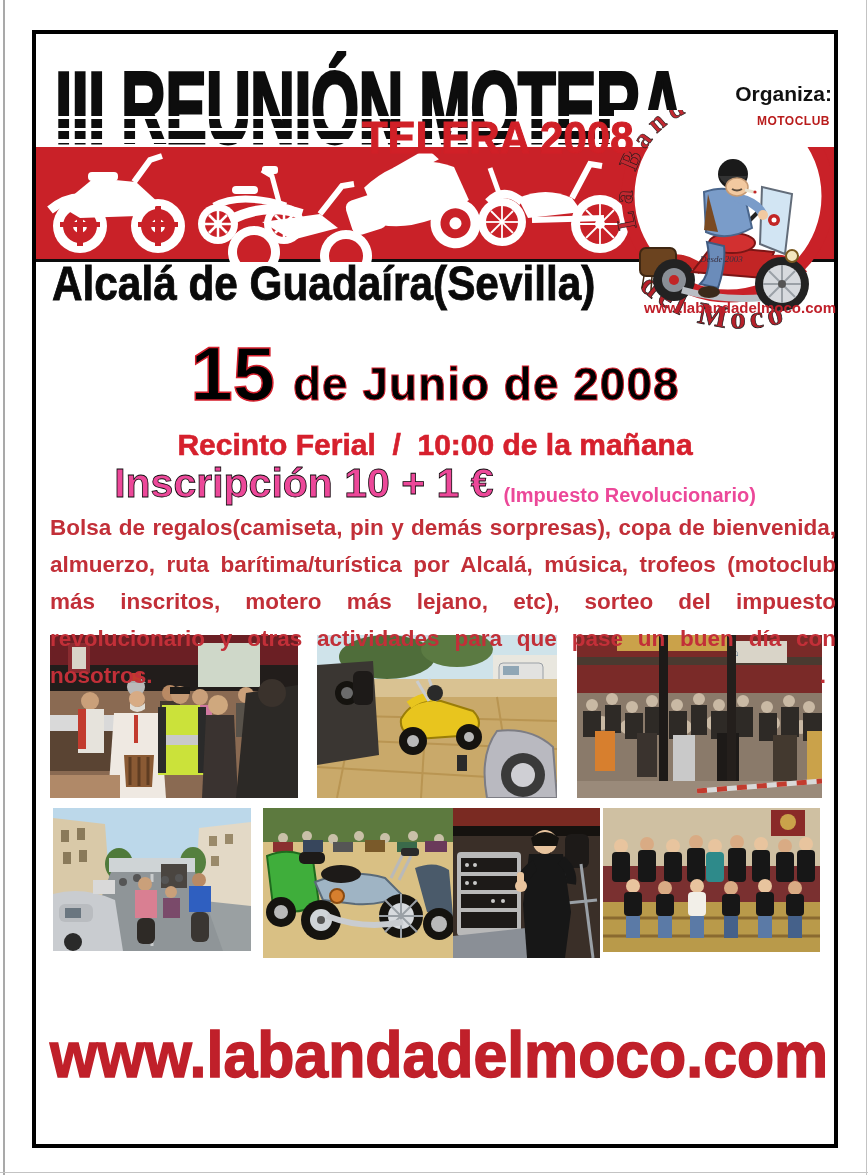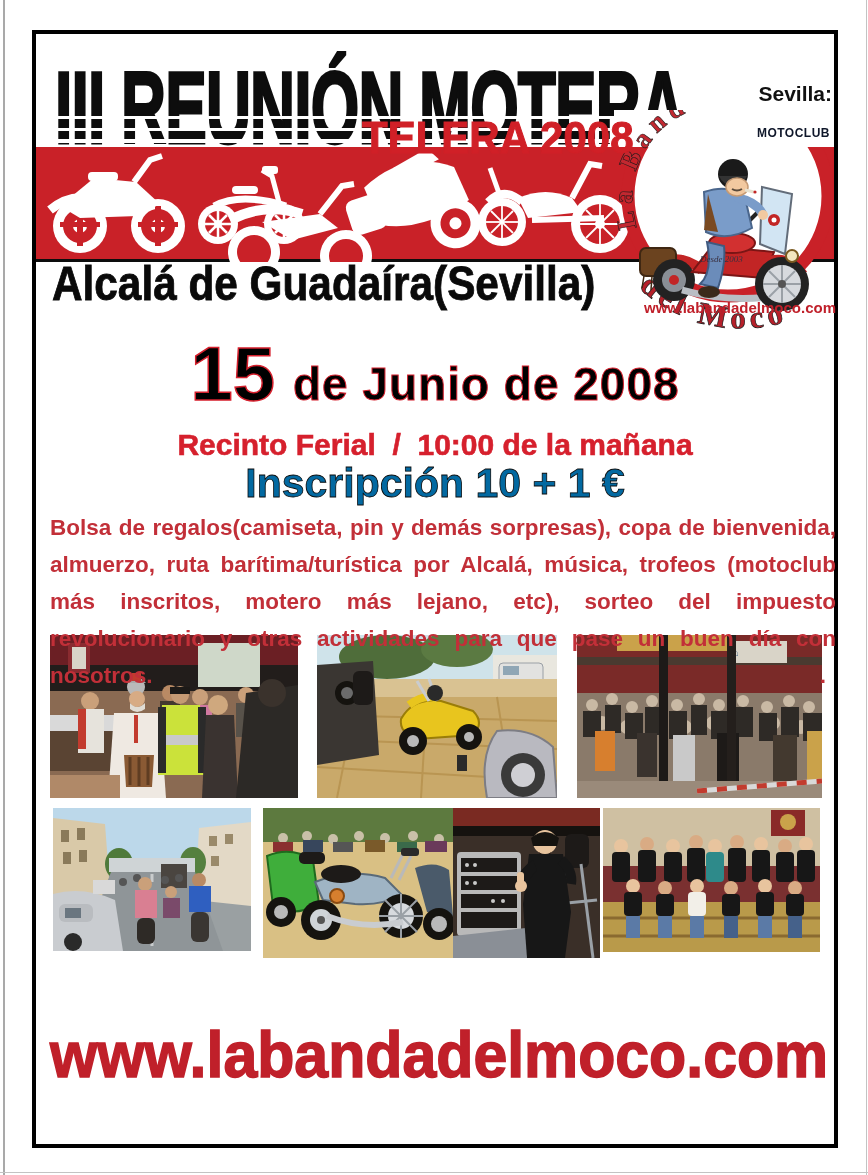--- a/index.html
+++ b/index.html
@@ -32,21 +32,21 @@
     -webkit-text-stroke:1px #d02027;z-index:6;
   }
 
   
   #banner-svg{position:absolute;left:36px;top:110px;z-index:5;}
   #mascot-svg{position:absolute;left:612px;top:132px;z-index:7;}
   .organiza{
     position:absolute;left:682px;top:82px;width:150px;text-align:right;z-index:8;
   }
   .organiza .org-label{font-size:21px;font-weight:700;color:#111;display:block;}
-  .organiza .org-club{font-size:12px;font-weight:700;color:#0f172a;display:block;letter-spacing:.5px;margin-top:20px;padding-right:2px;}
+  .organiza .org-club{font-size:12px;font-weight:700;color:#b91c1c;display:block;letter-spacing:.5px;margin-top:8px;padding-right:2px;}
   .site-small{
     position:absolute;left:636px;top:299px;width:200px;text-align:right;z-index:8;
     font-size:15px;font-weight:700;color:#c0202a;
   }
 
   
   .location{
     position:absolute;left:52px;top:256px;z-index:6;
     font-size:46px;font-weight:700;color:#0a0a0a;white-space:nowrap;
     transform:scale(0.92,1.03);transform-origin:left top;
@@ -63,21 +63,21 @@
   .date-rest{font-size:46px;font-weight:700;letter-spacing:1px;-webkit-text-stroke:1px #d6202d;}
   .venue{
     position:absolute;left:36px;top:428px;width:798px;text-align:center;
     font-size:30px;font-weight:700;color:#d6202d;white-space:pre;
     -webkit-text-stroke:0.6px #d6202d;
   }
 
   
   .inscription{
     position:absolute;left:36px;top:460px;width:798px;
-    display:flex;justify-content:center;align-items:flex-end;gap:10px;color:#0369a1;
+    display:flex;justify-content:center;align-items:flex-end;gap:10px;color:#ec4899;
   }
   .insc-main{font-size:41px;font-weight:700;-webkit-text-stroke:0.8px #0a0a0a;}
   .insc-note{font-size:20px;font-weight:700;}
 
   
   .description{
     position:absolute;left:50px;top:509px;width:786px;
     font-size:22.5px;font-weight:700;color:#c22f38;line-height:37px;
     text-align:justify;z-index:2;
   }
@@ -268,35 +268,36 @@
   <circle cx="121" cy="42" r="15" fill="#1a1a1a"></circle>
   <path d="M 107 44 A 15 15 0 0 0 135 44" fill="#333"></path>
   <ellipse cx="125" cy="55" rx="11" ry="9" fill="#f2c9a0" stroke="#c59a74" stroke-width="1.5"></ellipse>
   <path d="M 120 57 Q 125 60 130 57" fill="none" stroke="#5a4a3a" stroke-width="2"></path>
   <line x1="133" y1="58" x2="142" y2="60" stroke="#e8e2d0" stroke-width="3"></line>
     <circle cx="143" cy="60" r="1.6" fill="#c22525"></circle>
   <text x="88" y="130" font-size="9" font-style="italic" font-family="Liberation Serif, serif" fill="#3a3040">Desde 2003</text>
 </svg>
 
 <div class="organiza">
-  <span class="org-label">Sevilla:</span>
+  <span class="org-label">Organiza:</span>
   <span class="org-club">MOTOCLUB</span>
 </div>
 <div class="site-small">www.labandadelmoco.com</div>
 
 <div class="location">Alcalá de Guadaíra(Sevilla)</div>
 
 <div class="date-row">
   <span class="date-day">15</span>
   <span class="date-rest">de Junio de 2008</span>
 </div>
 <div class="venue">Recinto Ferial  /  10:00 de la mañana</div>
 
 <div class="inscription">
   <span class="insc-main">Inscripción 10 + 1 €</span>
+  <span class="insc-note">(Impuesto Revolucionario)</span>
 </div>
 
 <div class="description">
   <span>Bolsa de regalos(camiseta, pin y demás sorpresas), copa de bienvenida, almuerzo, ruta barítima/turística por Alcalá, música, trofeos (motoclub más inscritos, motero más lejano, etc), sorteo del impuesto revolucionario y otras actividades para que pase un buen día con nosotros.</span>
   <span class="desc-dot">.</span>
 </div>
 
 <div class="photo" style="left:50px;top:635px;width:248px;height:163px;" aria-label="crowd indoors with man in roman costume and man in yellow hi-vis vest">
   <svg width="248" height="163" viewBox="0 0 248 163">
     <rect width="248" height="163" fill="#7a5a48"></rect>

